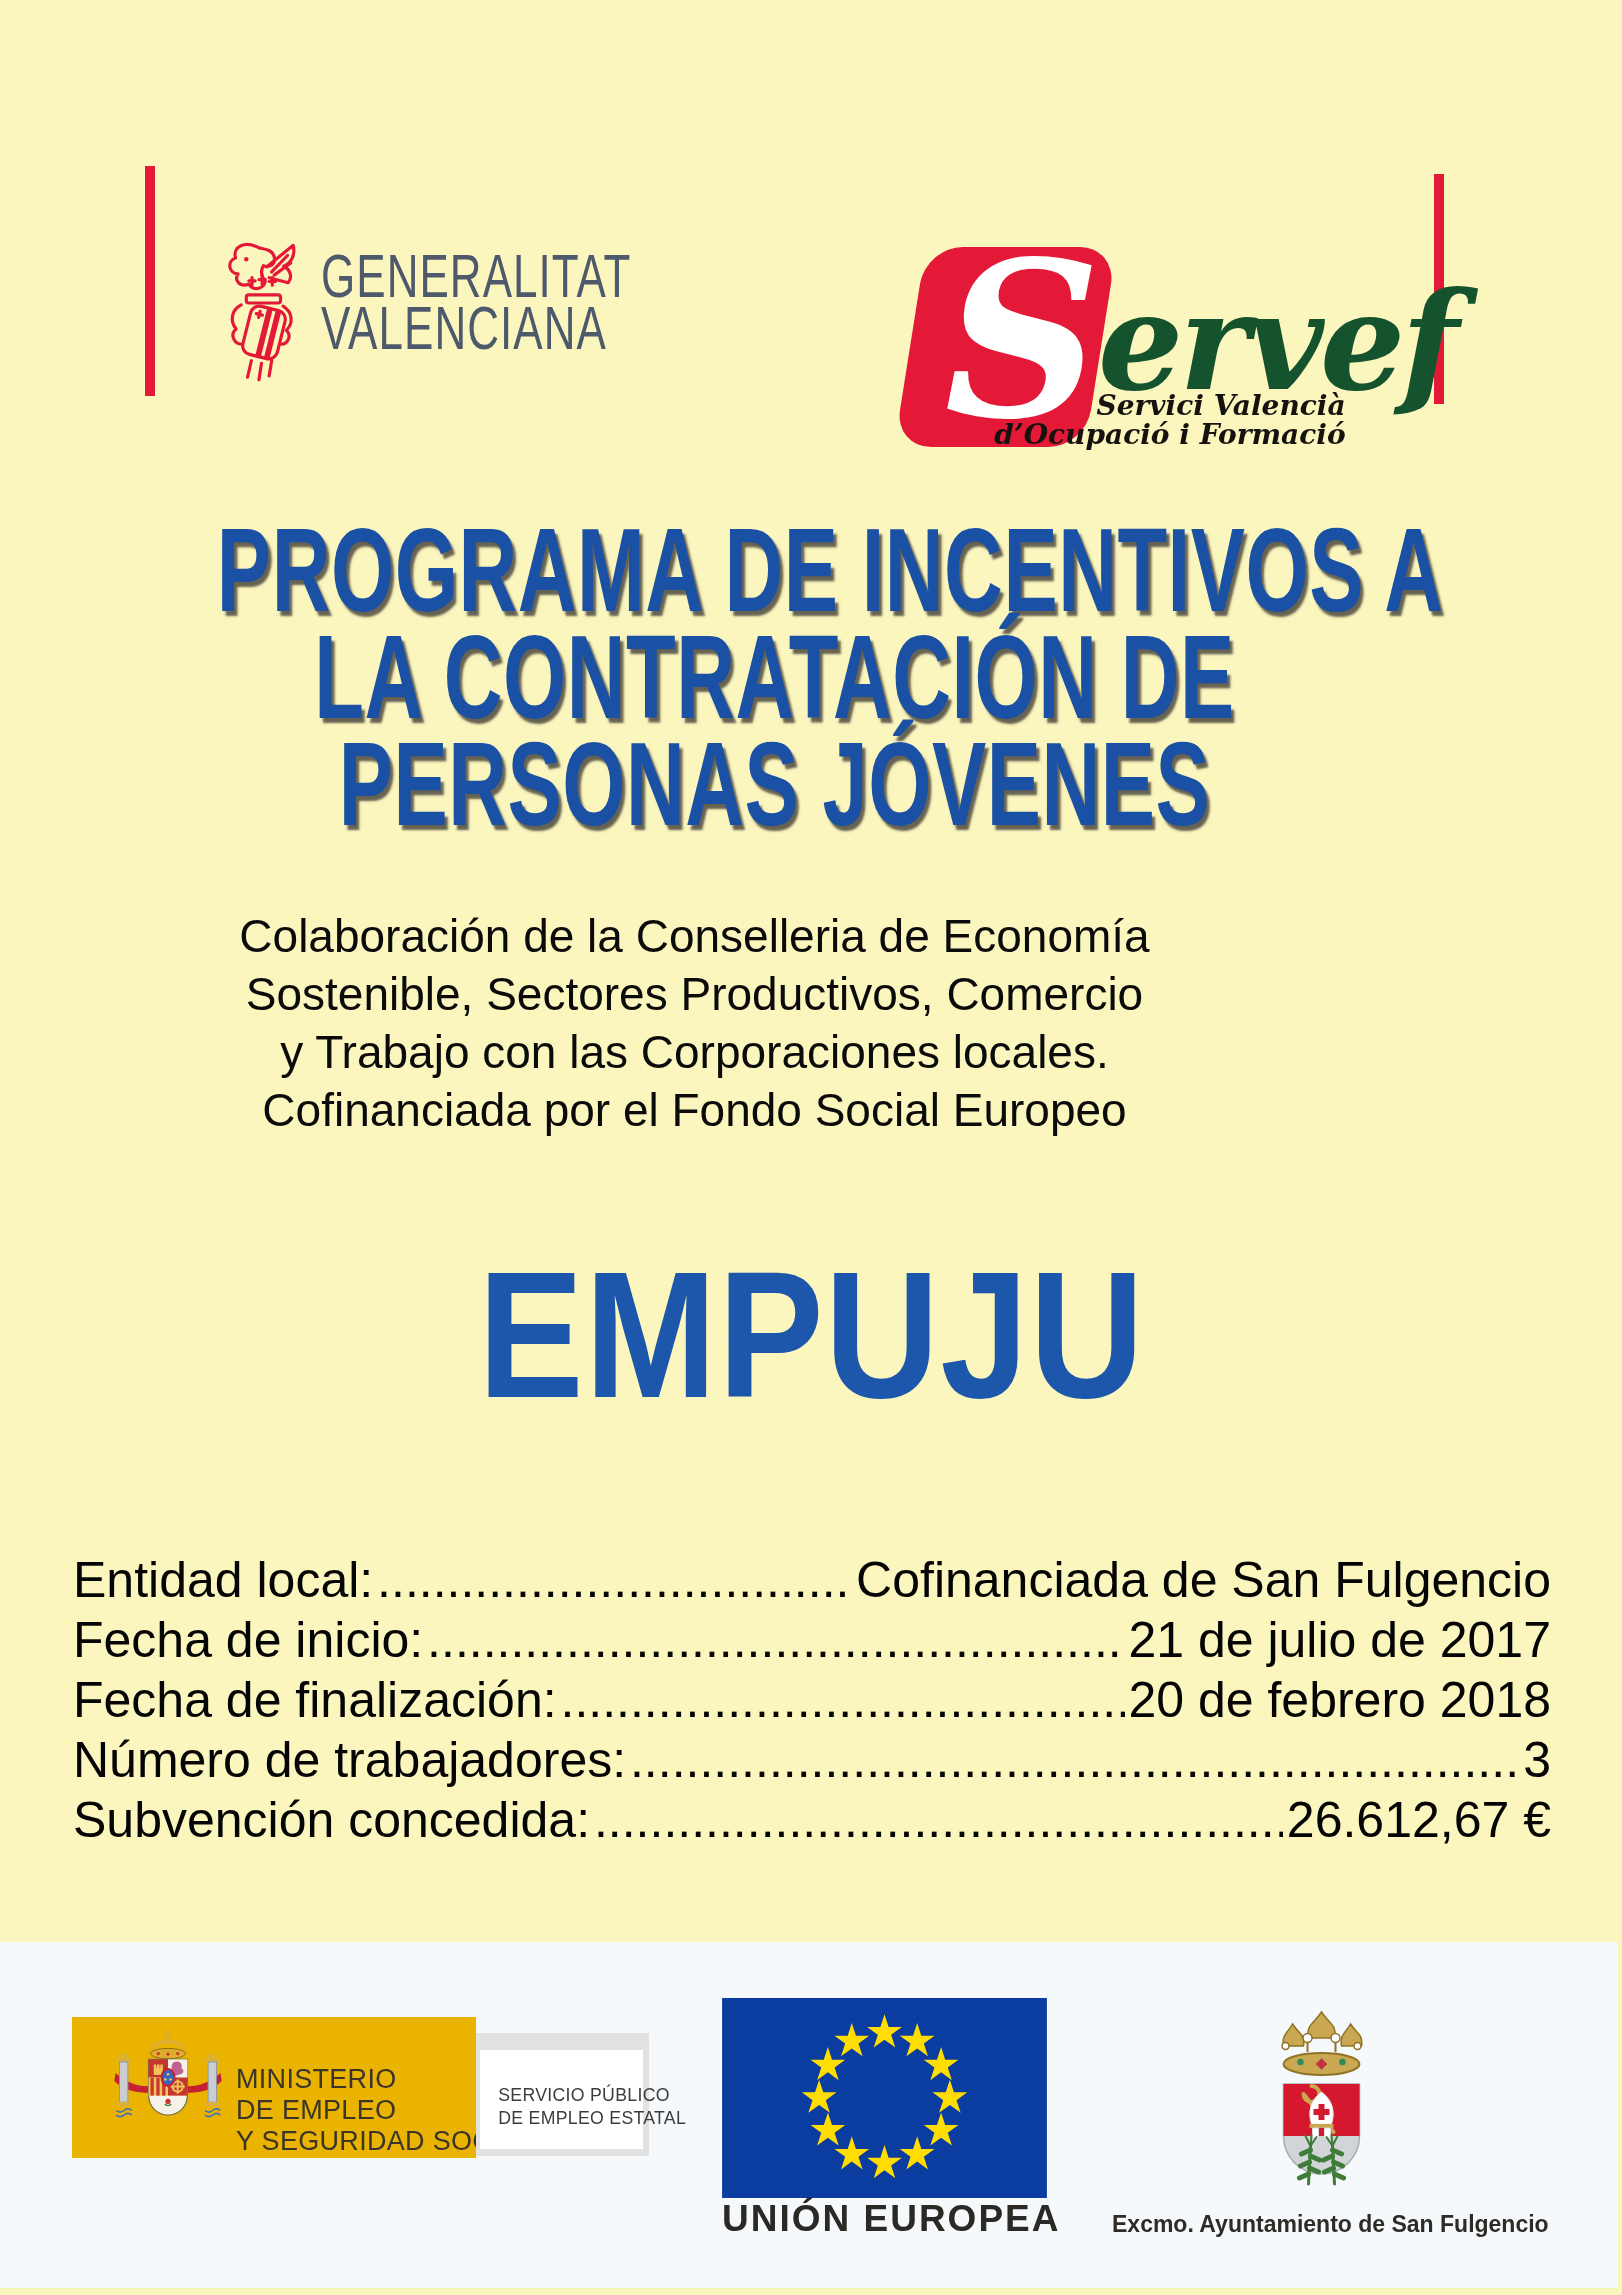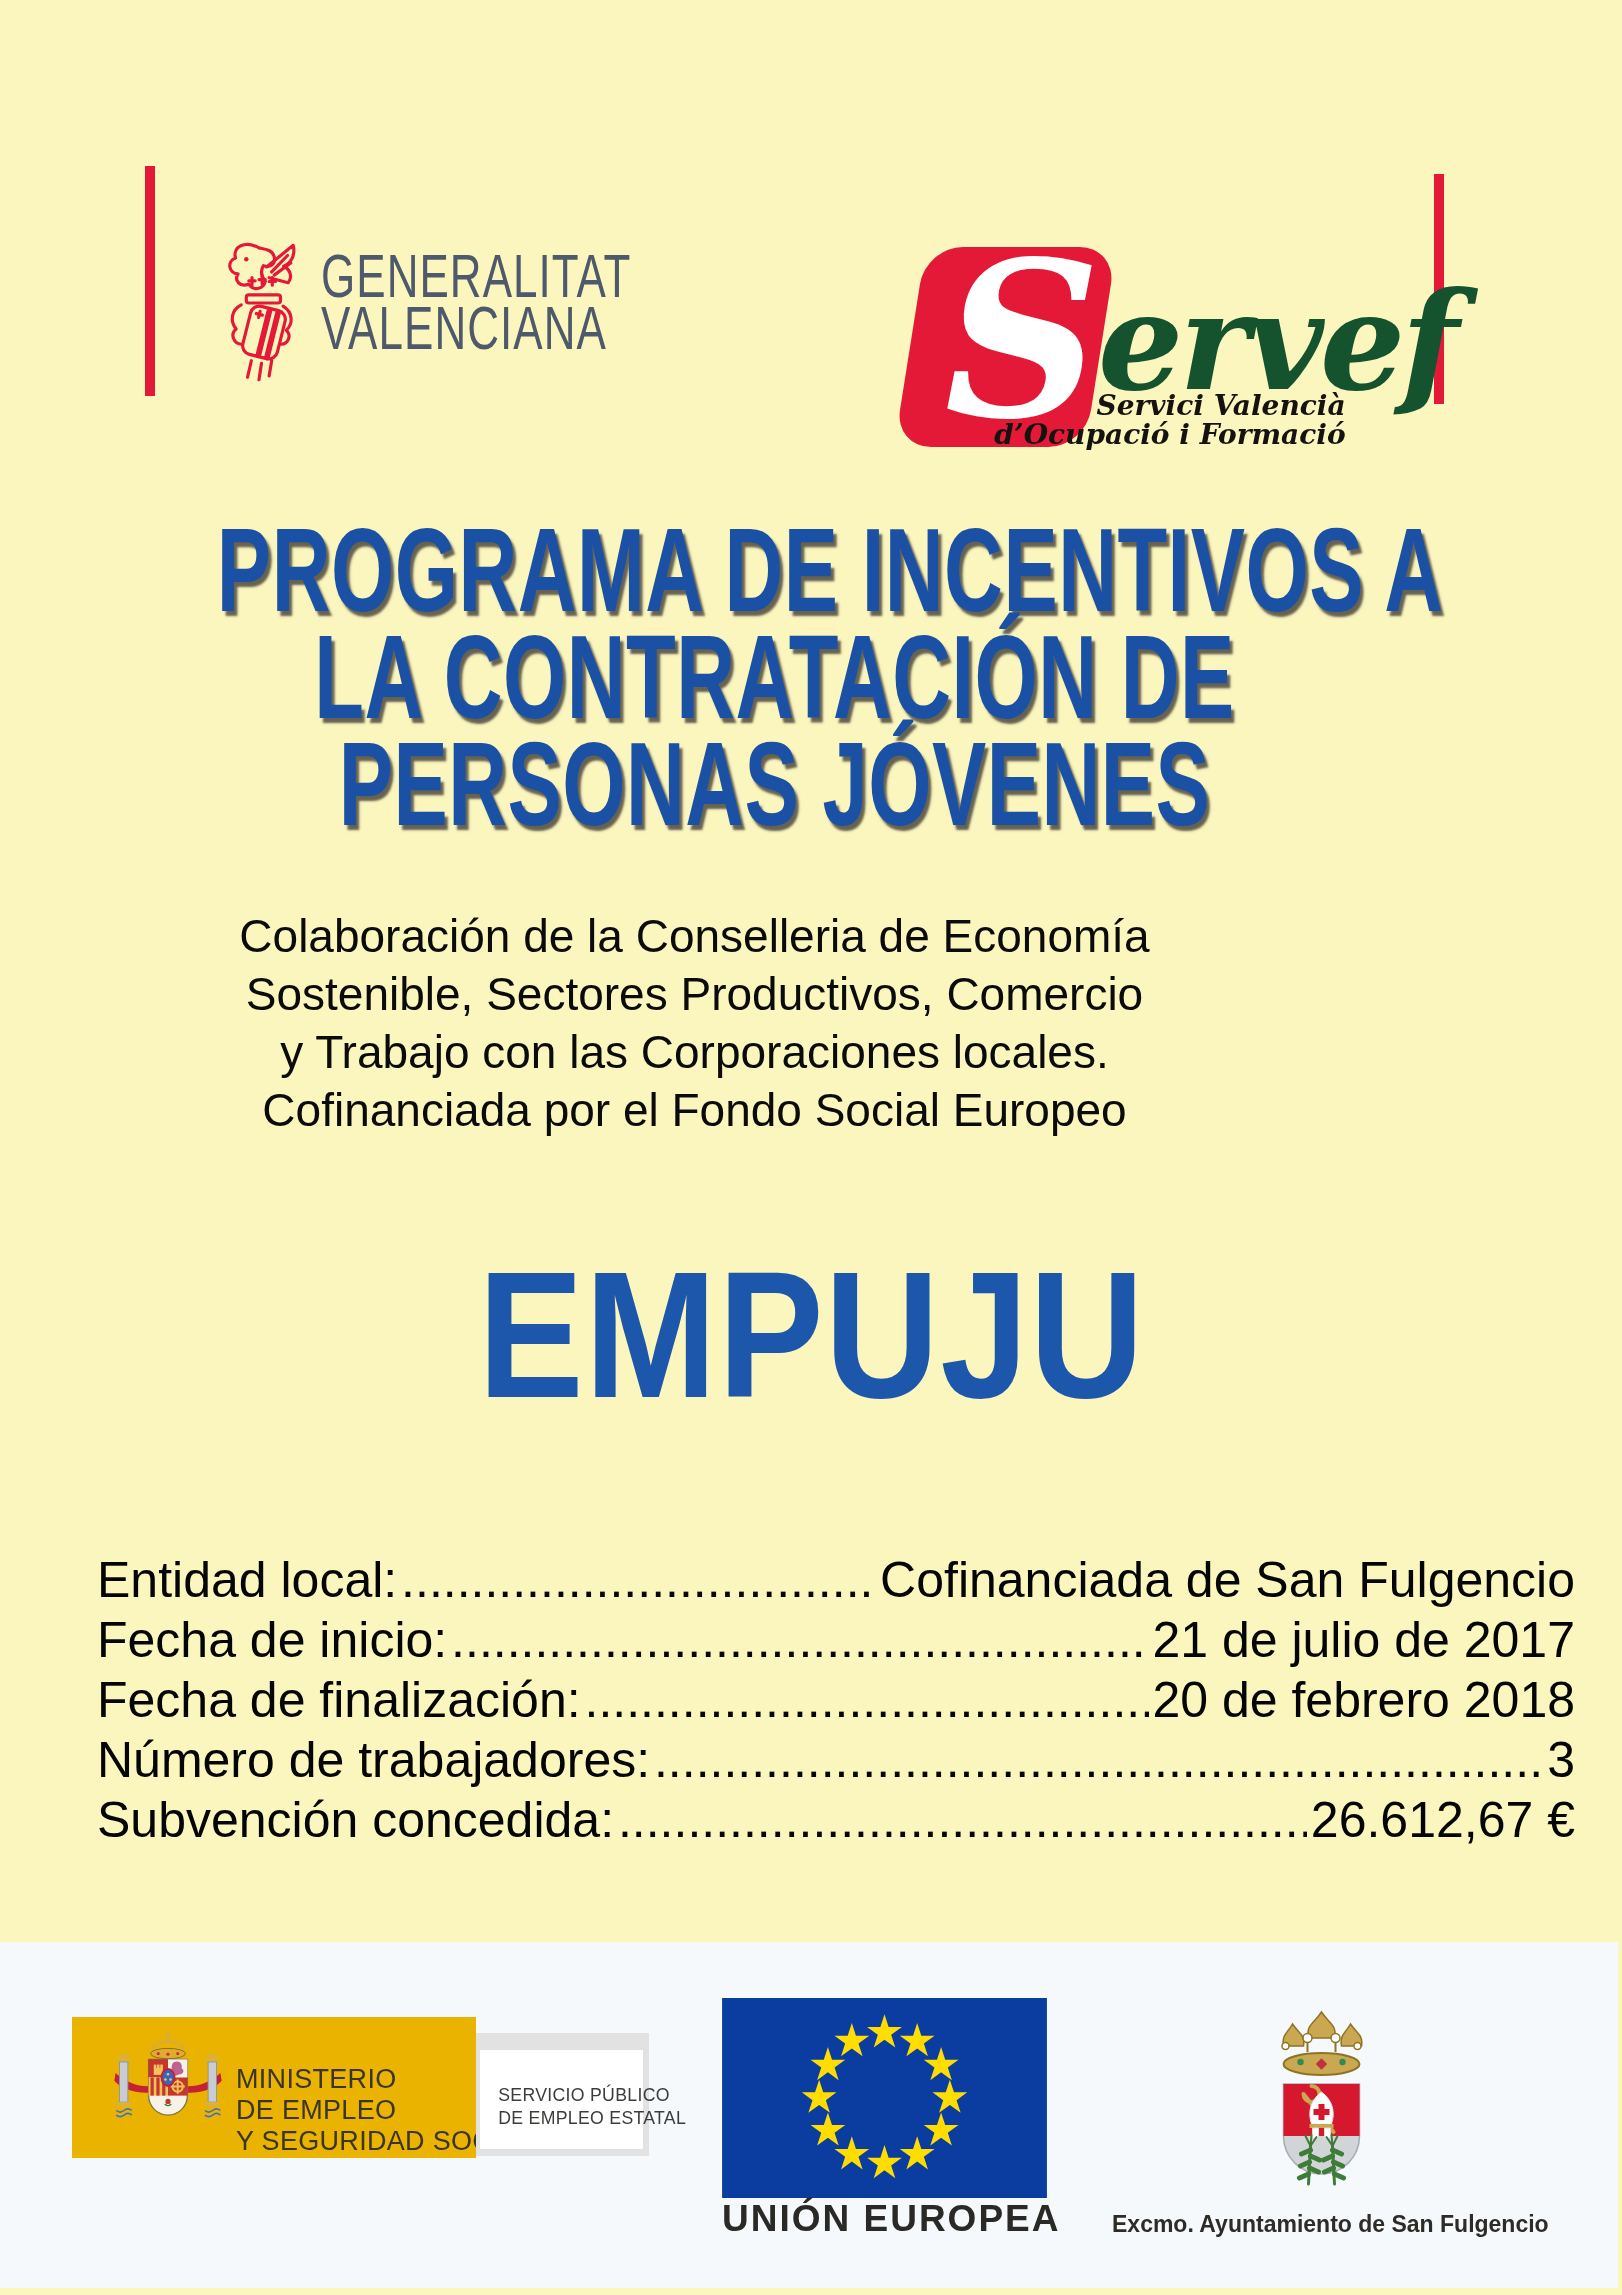--- a/index.html
+++ b/index.html
@@ -28,21 +28,21 @@
   .title-line{display:block;font-weight:bold;font-size:113px;line-height:107px;letter-spacing:0.7px;transform:scale(0.72,1.05);transform-origin:center center;white-space:nowrap;text-shadow:4.6px 5.2px 2.6px rgba(75,72,62,0.85);}
 
   
   #intro{position:absolute;left:0;top:907px;width:1389px;text-align:center;color:#0B0B0B;}
   .intro-line{display:block;font-size:46px;line-height:58px;white-space:nowrap;}
 
   
   #program-name{position:absolute;left:0;top:1237px;width:1623px;height:196px;text-align:center;font-weight:bold;font-size:180px;line-height:196px;letter-spacing:1.3px;color:#1C57AC;transform:scaleX(0.88);transform-origin:center center;}
 
   
-  #details{position:absolute;left:73px;top:1550px;width:1478px;color:#050505;margin-left:24px;}
+  #details{position:absolute;left:73px;top:1550px;width:1478px;color:#050505;}
   .detail-row{display:flex;align-items:baseline;font-size:50px;line-height:60px;}
   .detail-label{white-space:nowrap;flex:0 0 auto;}
   .detail-leader{flex:1 1 auto;overflow:hidden;white-space:nowrap;min-width:0;margin:0 3.9px;}
   .detail-value{white-space:nowrap;flex:0 0 auto;}
 
   
   #footer-band{position:absolute;left:0;top:1942px;width:1618px;height:346px;background:#F5F9FC;}
 
   #ministry-logo{position:absolute;left:72px;top:75px;width:577px;height:141px;}
   #ministry-yellow{position:absolute;left:0;top:0;width:404px;height:141px;background:#E9B300;}

